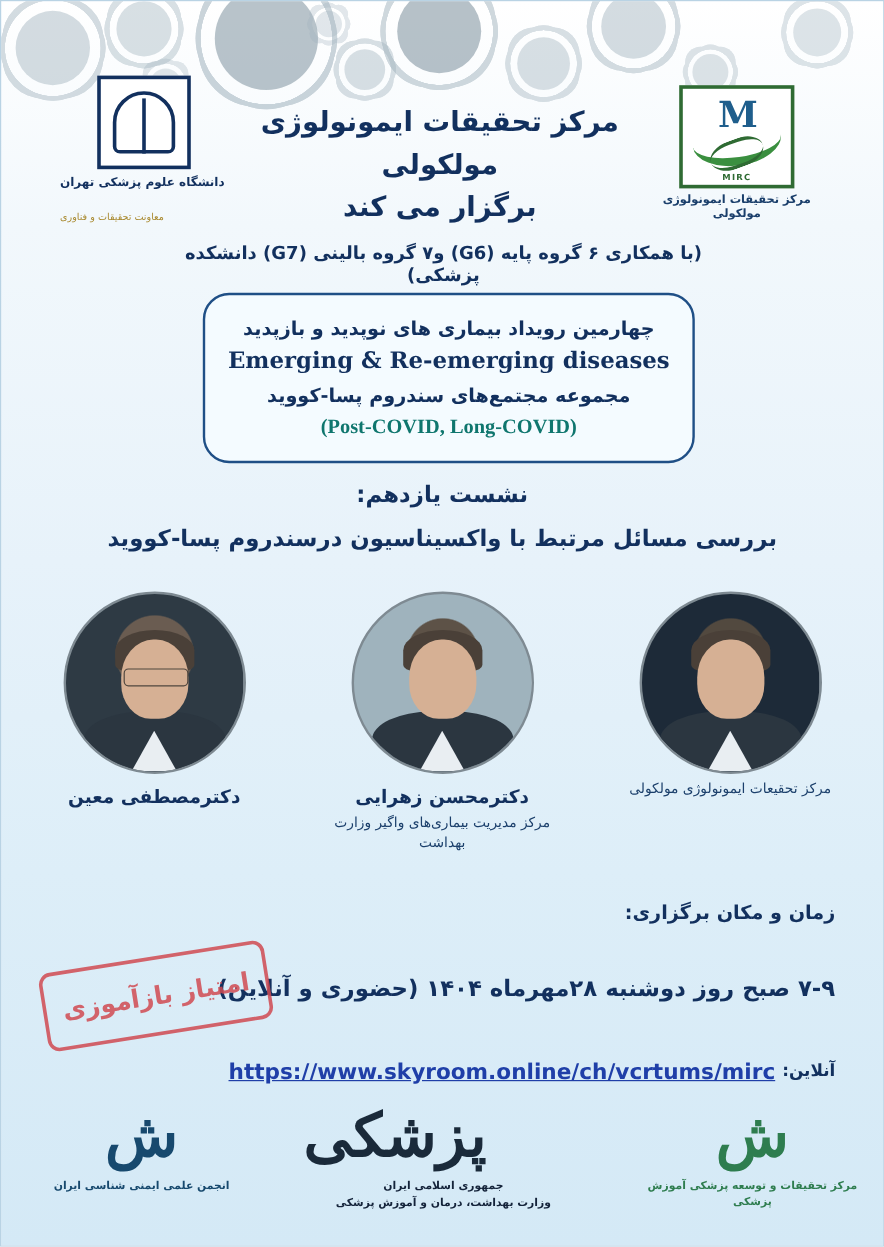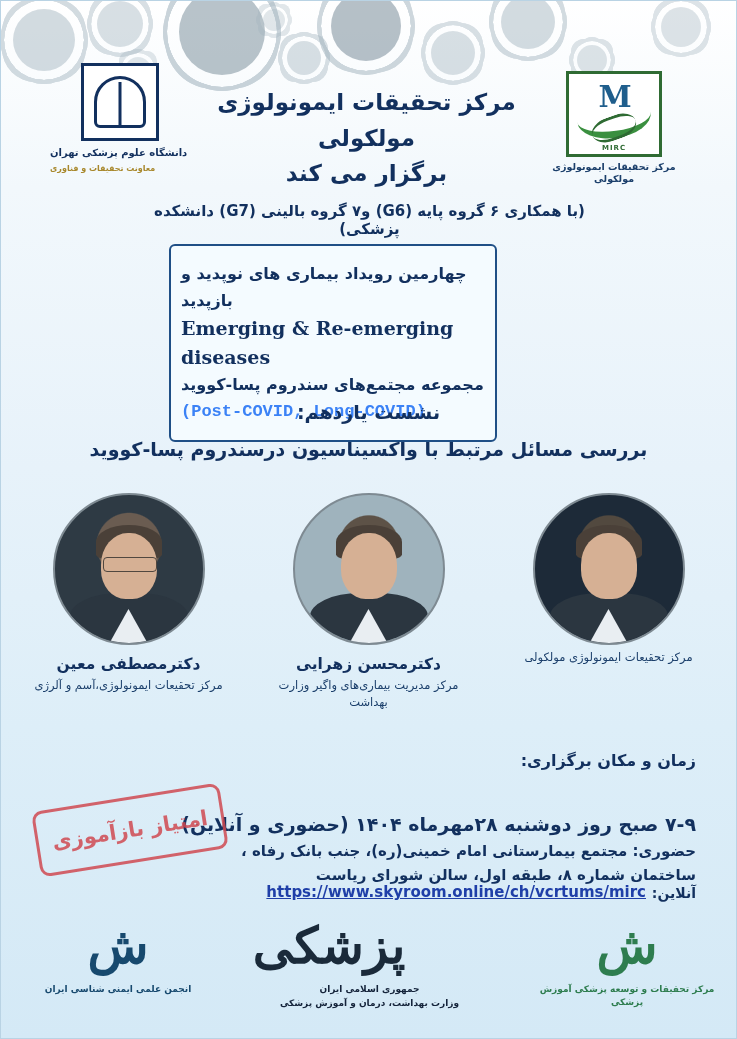--- a/index.html
+++ b/index.html
@@ -158,22 +158,22 @@
   .tums-caption {
     margin-top: 5px;
     font-size: 10px;
     font-weight: bold;
     color: #12305e;
     line-height: 1.35;
   }
   .tums-sub {
     font-size: 8px;
     color: #a8882c;
-    font-weight: bold;
-    margin-top: 4px;
+    font-weight: normal;
+    margin-top: 16px;
   }
 
   .header-title {
     position: absolute;
     left: 170px;
     right: 176px;
     top: 28px;
     text-align: center;
     color: #12305e;
     font-weight: bold;
@@ -189,48 +189,48 @@
     color: #12305e;
     font-weight: bold;
     font-size: 15px;
   }
 
   
   .topic-box {
     position: absolute;
     left: 168px;
     top: 243px;
-    width: 328px;
+    width: 410px;
     padding: 14px 10px 16px;
     border: 2px solid #1f4f86;
-    border-radius: 6px;
+    border-radius: 22px;
     background: #f4fbff;
-    text-align: left;
+    text-align: center;
     box-sizing: border-box;
   }
   .topic-line-fa {
     color: #12305e;
     font-weight: bold;
     font-size: 16px;
     line-height: 1.7;
   }
   .topic-line-en {
     color: #12305e;
     font-weight: bold;
     font-size: 19px;
     line-height: 1.5;
     font-family: "DejaVu Serif", "Liberation Serif", serif;
     direction: ltr;
   }
   .topic-line-en2 {
-    color: #3b82f6;
+    color: #0f766e;
     font-weight: bold;
     font-size: 17px;
     line-height: 1.5;
-    font-family: Liberation Mono, monospace;
+    font-family: Liberation Serif, serif;
     direction: ltr;
   }
 
   
   .session-no {
     position: absolute;
     left: 0; right: 0;
     top: 400px;
     text-align: center;
     color: #12305e;
@@ -372,21 +372,21 @@
     color: #12305e;
     font-weight: bold;
     font-size: 14px;
   }
   .tp-link {
     position: absolute;
     right: 90px;
     top: 882px;
     color: #1f3fa8;
     font-weight: bold;
-    font-size: 15px;
+    font-size: 18px;
     text-decoration: underline;
     direction: ltr;
     white-space: nowrap;
   }
 
   
   .stamp {
     position: absolute;
     left: 34px;
     top: 796px;
@@ -524,31 +524,26 @@
 
     <div class="speaker">
       <div class="avatar a1">
         <div class="body"></div>
         <div class="hair"></div>
         <div class="face"></div>
         <div class="glasses"></div>
         <div class="shirt"></div>
       </div>
       <div class="speaker-name">دکترمصطفی معین</div>
-      <div class="speaker-role">مرکز تحقیعات ایمونولوژی،آسم و آلرژی</div>
     </div>
 
   </div>
 
   <div class="tp-title">زمان و مکان برگزاری:</div>
   <div class="tp-time">۷-۹ صبح روز دوشنبه ۲۸مهرماه ۱۴۰۴ (حضوری و آنلاین)</div>
-  <div class="tp-place">
-    <div>حضوری: مجتمع بیمارستانی امام خمینی(ره)، جنب بانک رفاه ،</div>
-    <div>ساختمان شماره ۸، طبقه اول، سالن شورای ریاست</div>
-  </div>
   <div class="tp-online-label">آنلاین:</div>
   <a class="tp-link" href="#">https://www.skyroom.online/ch/vcrtums/mirc</a>
 
   <div class="stamp">امتیاز بازآموزی</div>
 
   <div class="footer">
 
     <div class="f-logo f1">
       <div class="f-mark green">
         <div class="f-glyph">ش</div>

